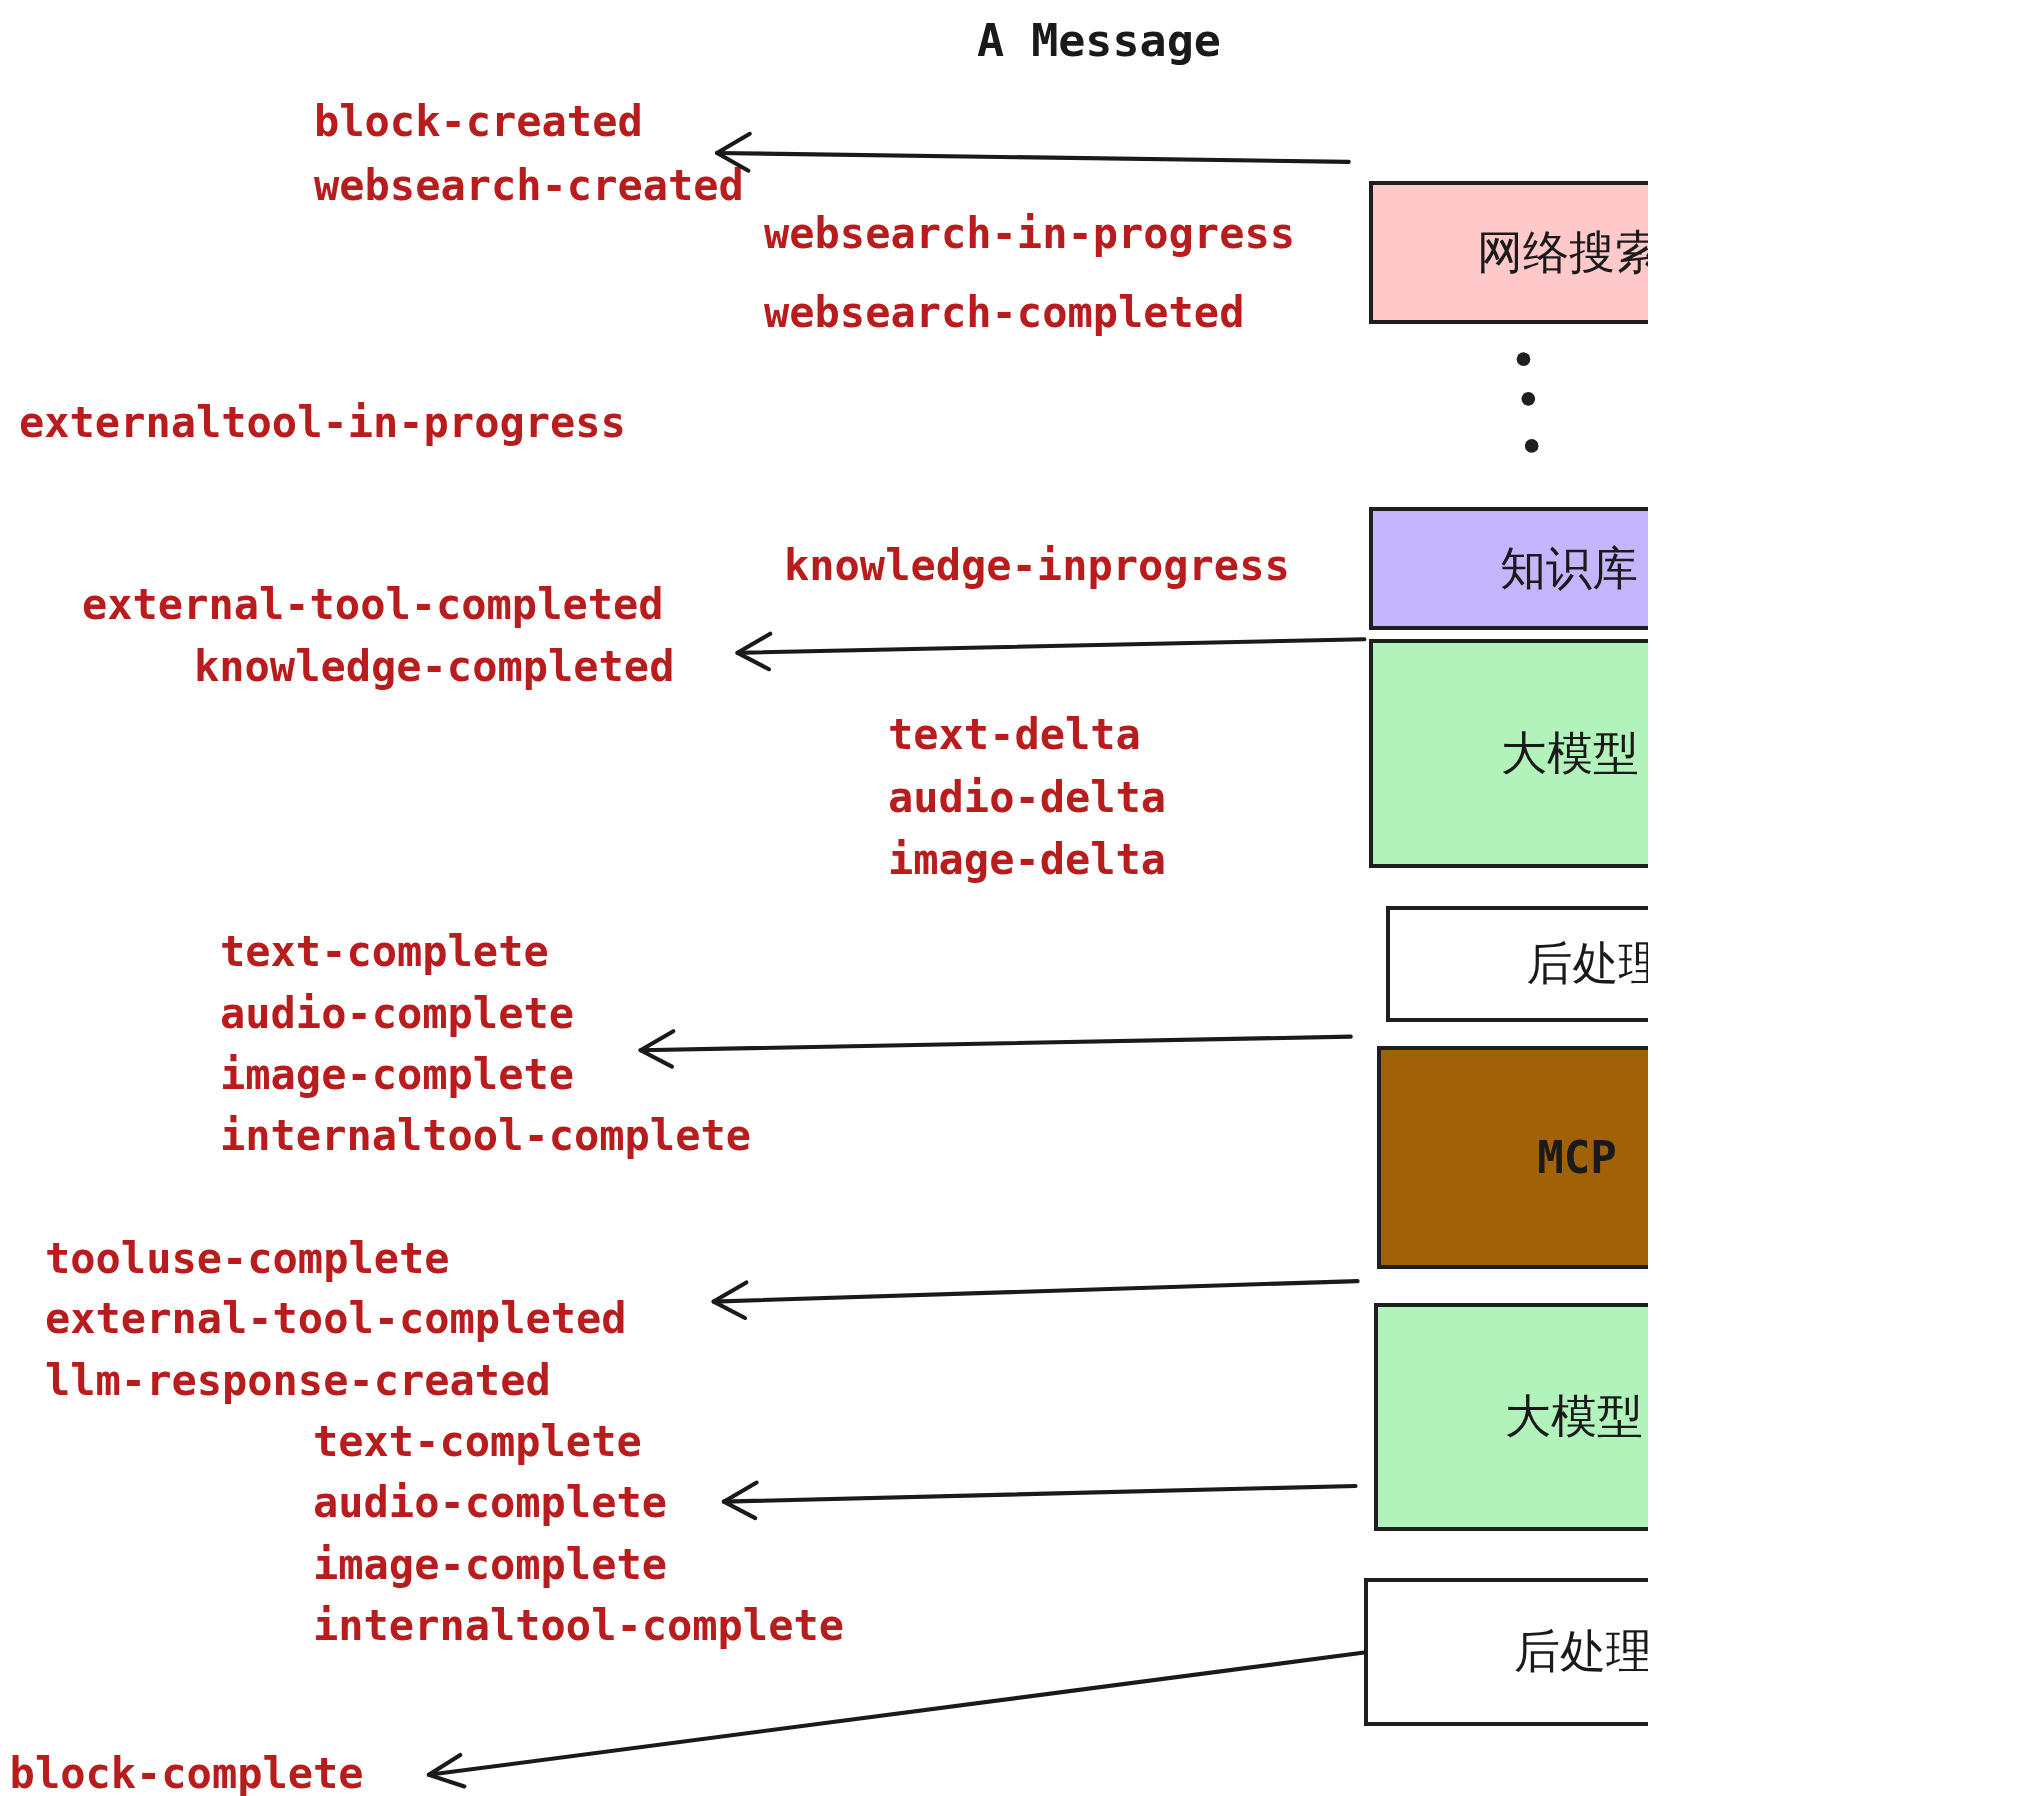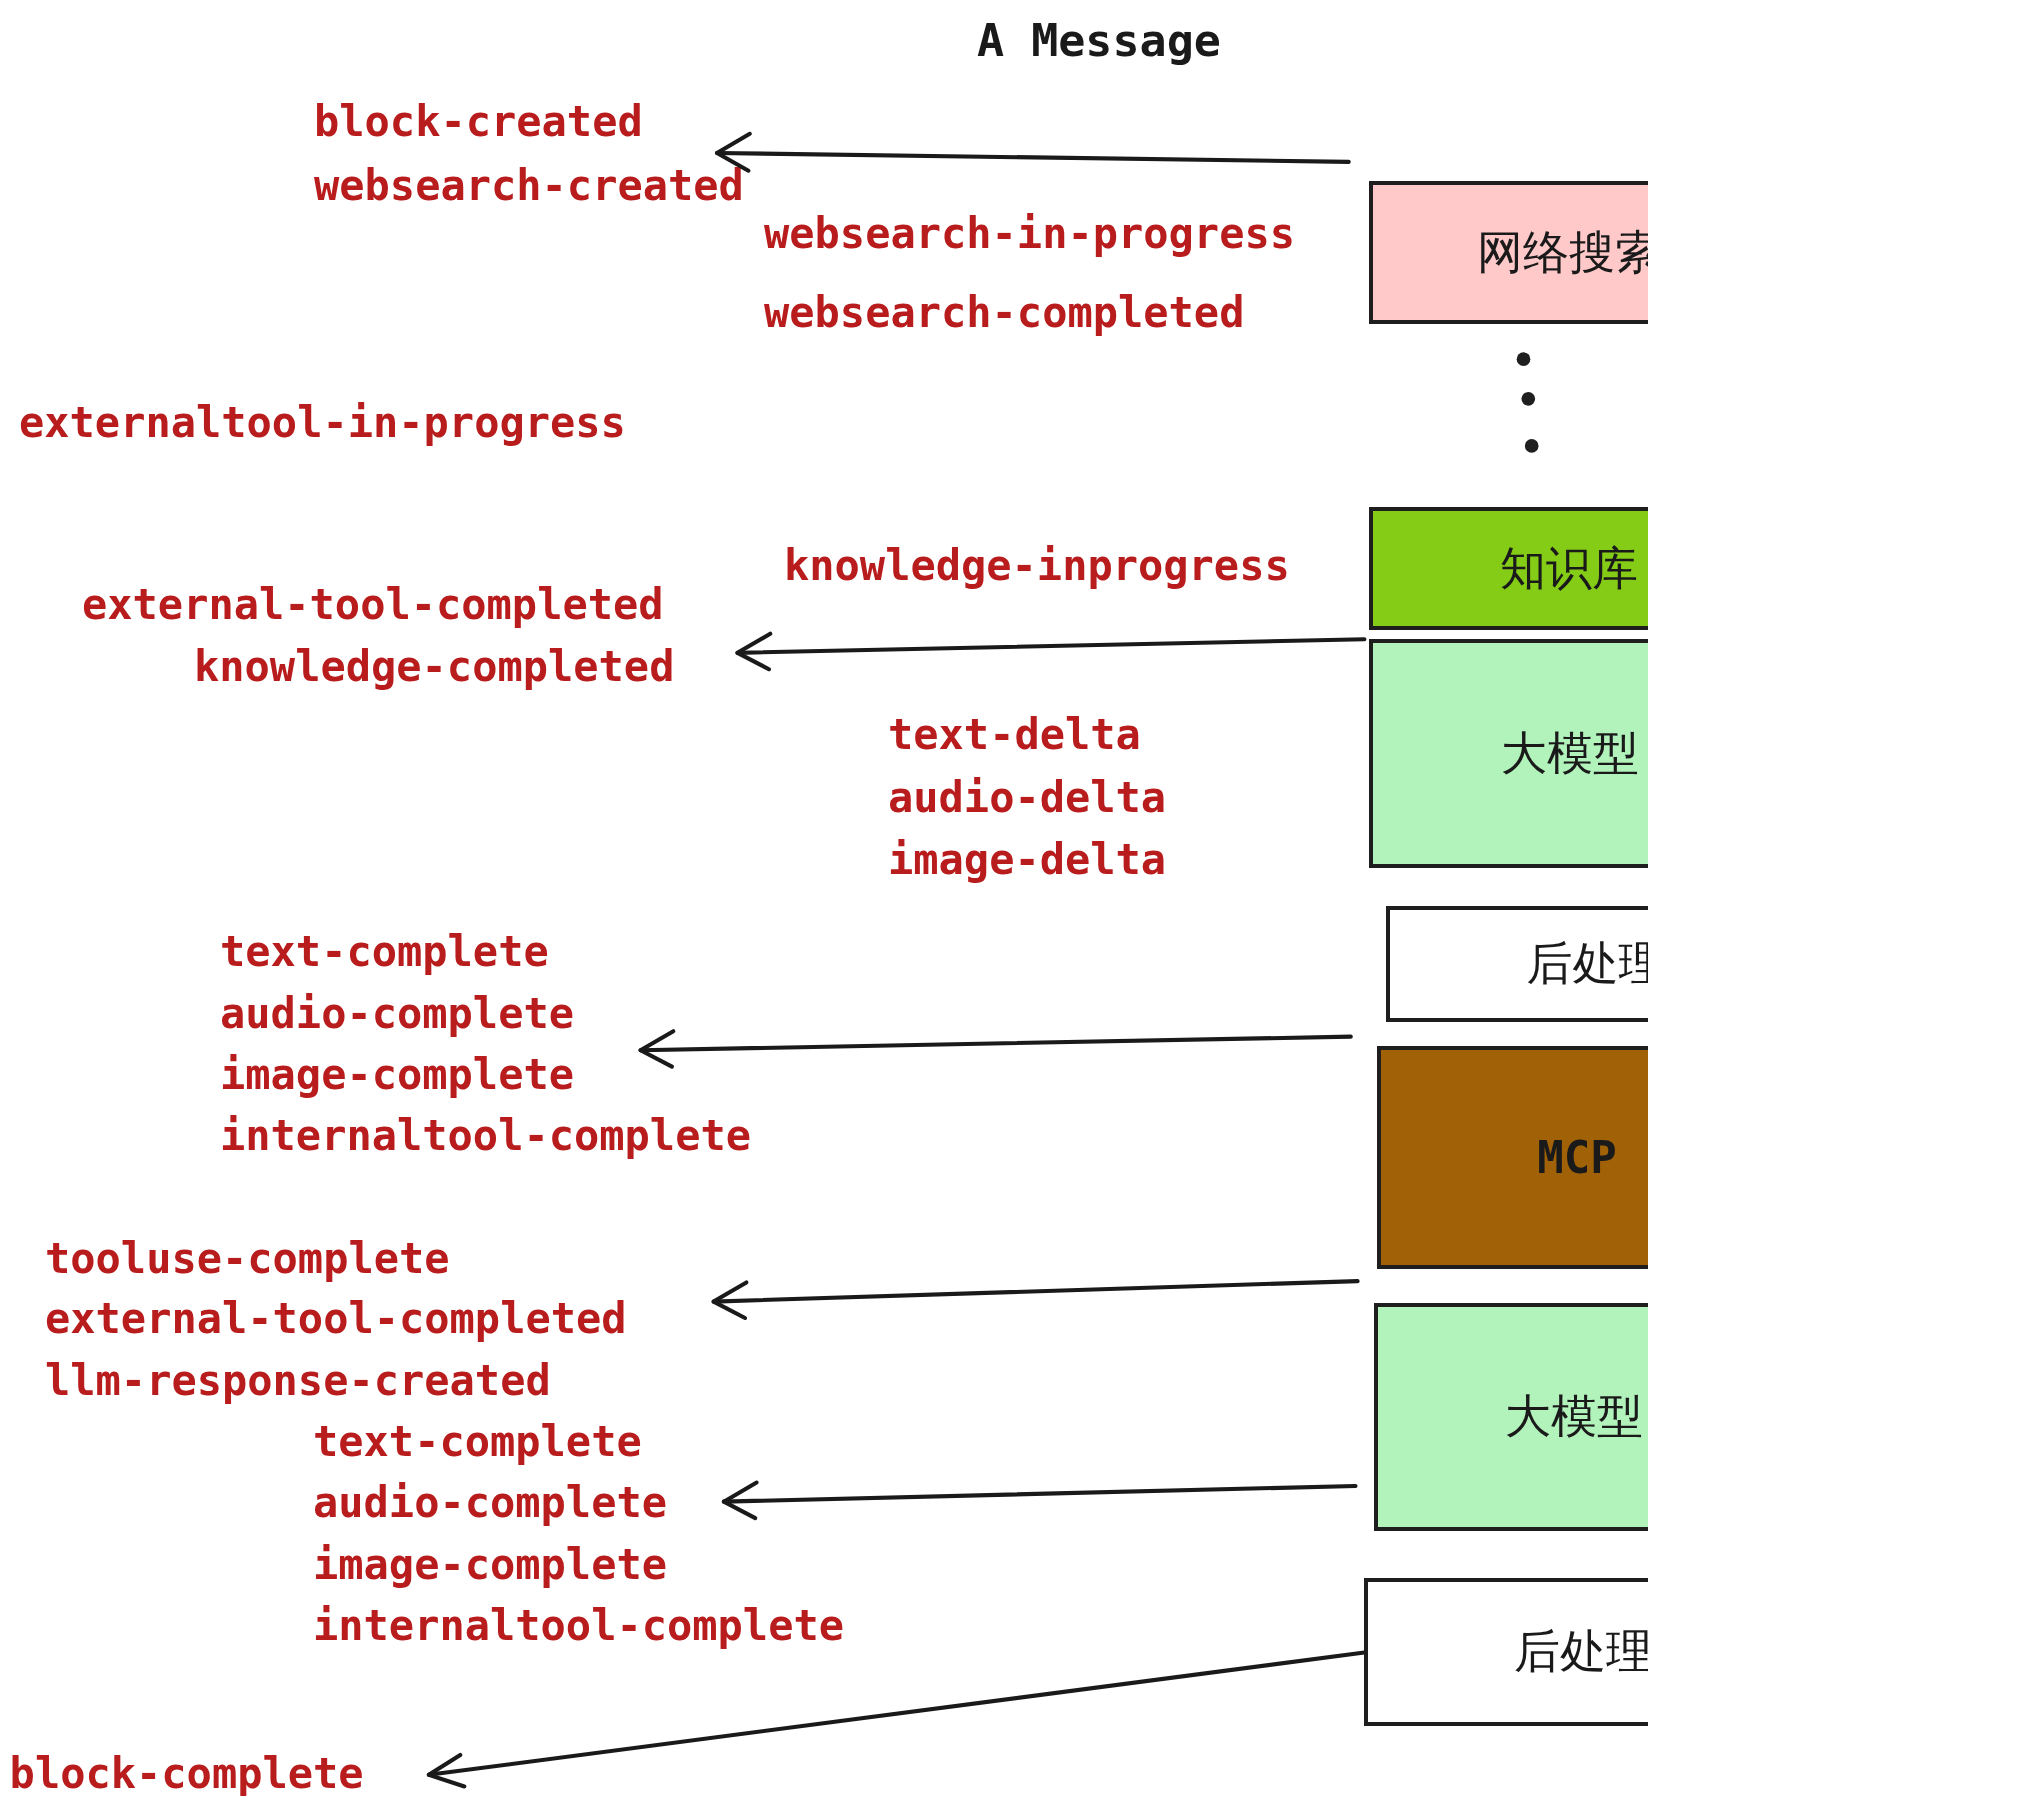--- a/index.html
+++ b/index.html
@@ -109,21 +109,21 @@
   <div class="evt" style="left:45px;top:1360px">llm-response-created</div>
   <div class="evt" style="left:313px;top:1421px">text-complete</div>
   <div class="evt" style="left:313px;top:1482px">audio-complete</div>
   <div class="evt" style="left:313px;top:1544px">image-complete</div>
   <div class="evt" style="left:313px;top:1605px">internaltool-complete</div>
   <div class="evt" style="left:9.6px;top:1753px">block-complete</div>
 
   <div class="box" style="left: 1369px; top: 172px; width: 400px; height: 143px; background-color: rgb(255, 201, 201); margin-top: 9px;">
     <span class="box-label">网络搜索</span>
   </div>
-  <div class="box" style="left: 1369px; top: 507px; width: 400px; height: 123px; background-color: #84cc16;">
+  <div class="box" style="left: 1369px; top: 507px; width: 400px; height: 123px; background-color: #c4b5fd;">
     <span class="box-label">知识库</span>
   </div>
   <div class="box" style="left: 1369px; top: 639px; width: 402px; height: 229px; background-color: rgb(178, 242, 187);">
     <span class="box-label">大模型</span>
   </div>
   <div class="box" style="left: 1386px; top: 906px; width: 419px; height: 116px; background-color: rgb(255, 255, 255);">
     <span class="box-label">后处理</span>
   </div>
   <div class="box" style="left: 1377px; top: 1046px; width: 400px; height: 223px; background-color: #a16207;">
     <span class="box-label mono">MCP</span>

